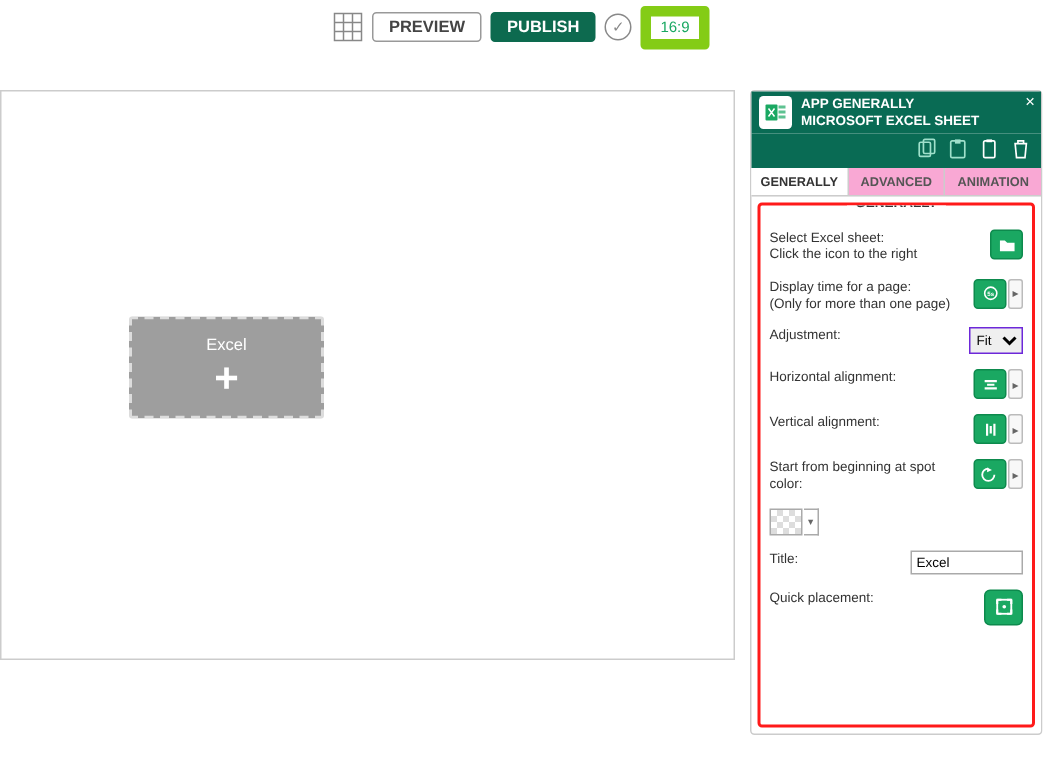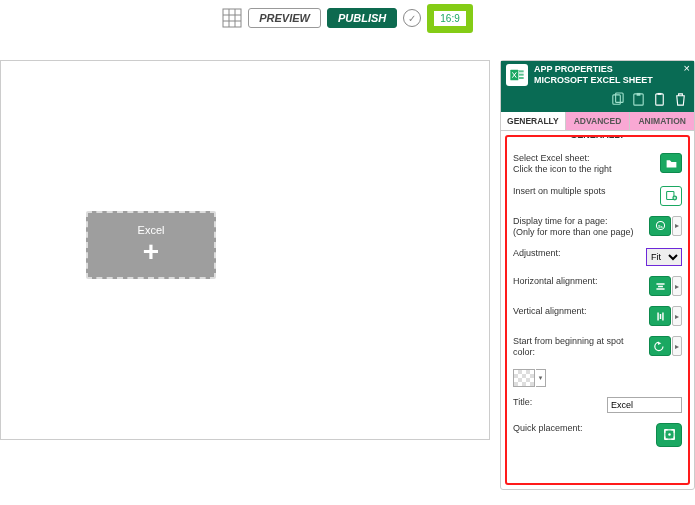--- a/index.html
+++ b/index.html
@@ -1,20 +1,20 @@
 <!DOCTYPE html>
 <html><head>
 <meta charset="utf-8">
 <style>
   * { box-sizing: border-box; margin: 0; padding: 0; }
   body { font-family: Arial, sans-serif; font-size: 11px; background: #fff; width: 695px; height: 505px; overflow: hidden; }
 
   .toolbar { display: flex; align-items: center; justify-content: center; gap: 6px; padding: 4px 0 8px; height: 40px; }
   .tb-grid { width: 20px; height: 20px; }
-  .btn { border: 1px solid #999; border-radius: 3px; padding: 3px 10px; font-size: 11px; font-weight: bold; background: #fff; color: #444; font-style: italic; }
+  .btn { border: 1px solid #999; border-radius: 3px; padding: 3px 10px; font-size: 11px; font-weight: bold; background: #fff; color: #444; }
   .btn.pub { background: #0d6a4f; border-color: #0d6a4f; color: #fff; }
   .tb-circ { width: 18px; height: 18px; border: 1.5px solid #888; border-radius: 50%; display: flex; align-items: center; justify-content: center; font-size: 10px; color: #888; }
   .ratio { border: 7px solid #84cc16; color: #1aa862; border-radius: 3px; padding: 2px 6px; font-size: 10px; }
 
   .main { display: flex; height: 460px; }
   .canvas-wrap { flex: 1; padding: 20px 10px 10px 0; overflow: hidden; }
   .canvas { border: 1px solid #ccc; background: #fff; height: 380px; position: relative; }
   .placeholder { position: absolute; left: 85px; top: 150px; width: 130px; height: 68px; background: #9e9e9e; border: 2px dashed #dcdcdc; border-radius: 2px; display: flex; flex-direction: column; align-items: center; justify-content: center; color: #fff; }
   .placeholder .lbl { font-size: 11px; margin-bottom: 2px; }
   .placeholder .plus { font-size: 28px; font-weight: bold; line-height: 1; }
@@ -88,21 +88,21 @@
       <div class="ex-ico">
         <svg viewBox="0 0 24 24">
             <rect x="2" y="4" width="12" height="16" rx="1" fill="#1aa862"></rect>
             <path d="M5 8 L8 12 L5 16 M11 8 L8 12 L11 16" stroke="#fff" stroke-width="1.5" fill="none"></path>
             <rect x="15" y="5" width="7" height="3" fill="#1aa862" opacity="0.7"></rect>
             <rect x="15" y="10" width="7" height="3" fill="#1aa862" opacity="0.7"></rect>
             <rect x="15" y="15" width="7" height="3" fill="#1aa862" opacity="0.7"></rect>
           </svg>
       </div>
       <div class="titles">
-        <div>APP PROPERTIES</div>
+        <div>APP GENERALLY</div>
         <div>MICROSOFT EXCEL SHEET</div>
       </div>
       <div class="close">×</div>
     </div>
     <div class="copy-row">
       <div class="ci"><svg viewBox="0 0 16 16">
             <rect x="3" y="3" width="8" height="10" rx="1" fill="none" stroke="#9fe0cb" stroke-width="1.2"></rect>
             <rect x="6" y="1" width="8" height="10" rx="1" fill="none" stroke="#9fe0cb" stroke-width="1.2"></rect>
           </svg></div>
       <div class="ci"><svg viewBox="0 0 16 16">
@@ -134,32 +134,20 @@
         </div>
         <div class="ctrl">
           <div class="gbtn">
             <svg viewBox="0 0 16 16">
                 <path d="M2 4 L6 4 L8 6 L14 6 L14 13 L2 13 Z" fill="#fff"></path>
               </svg>
           </div>
         </div>
       </div>
 
-      <div class="prop">
-        <div class="ptxt">Insert on multiple spots</div>
-        <div class="ctrl">
-          <div class="gbtn" style="background:#fff;border-color:#1aa862">
-            <svg viewBox="0 0 16 16">
-                <rect x="2" y="3" width="9" height="10" rx="1" fill="none" stroke="#1aa862" stroke-width="1.3"></rect>
-                <circle cx="12" cy="11" r="3" fill="#1aa862"></circle>
-                <path d="M12 9.5 v3 M10.5 11 h3" stroke="#fff" stroke-width="1"></path>
-              </svg>
-          </div>
-        </div>
-      </div>
 
       <div class="prop">
         <div class="ptxt">
           <div>Display time for a page:</div>
           <div>(Only for more than one page)</div>
         </div>
         <div class="ctrl">
           <div class="gbtn">
             <svg viewBox="0 0 16 16">
                 <circle cx="8" cy="8" r="5" fill="none" stroke="#fff" stroke-width="1.3"></circle>

